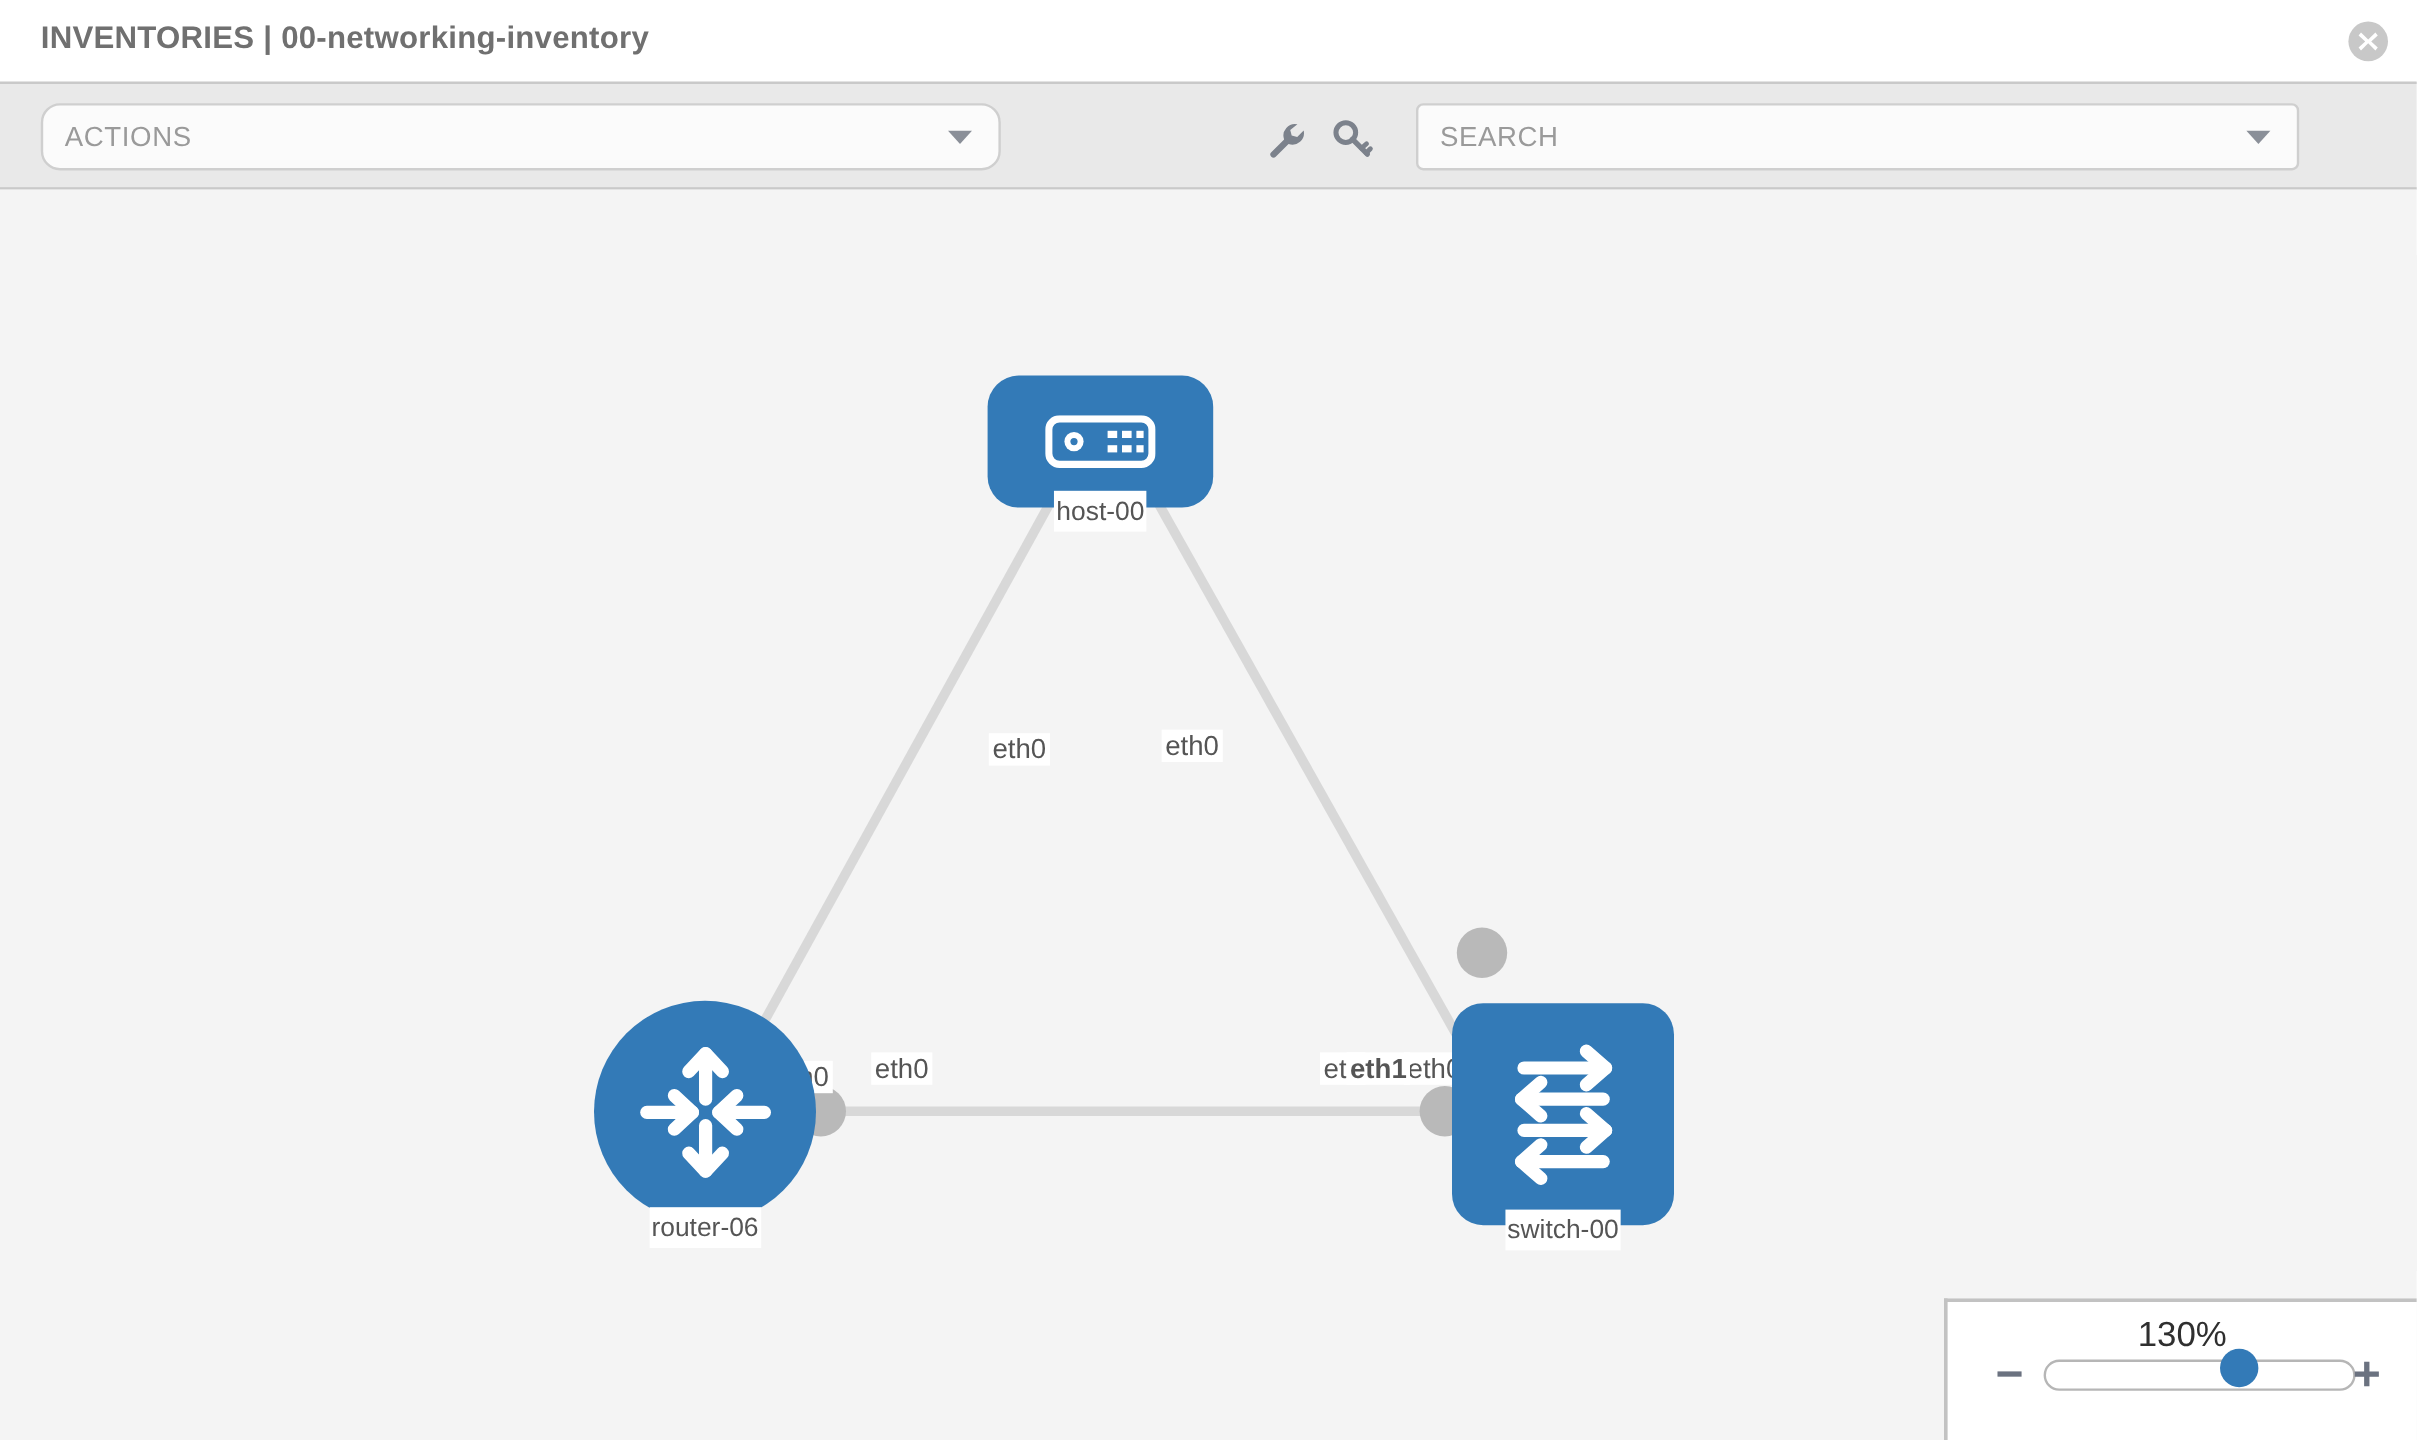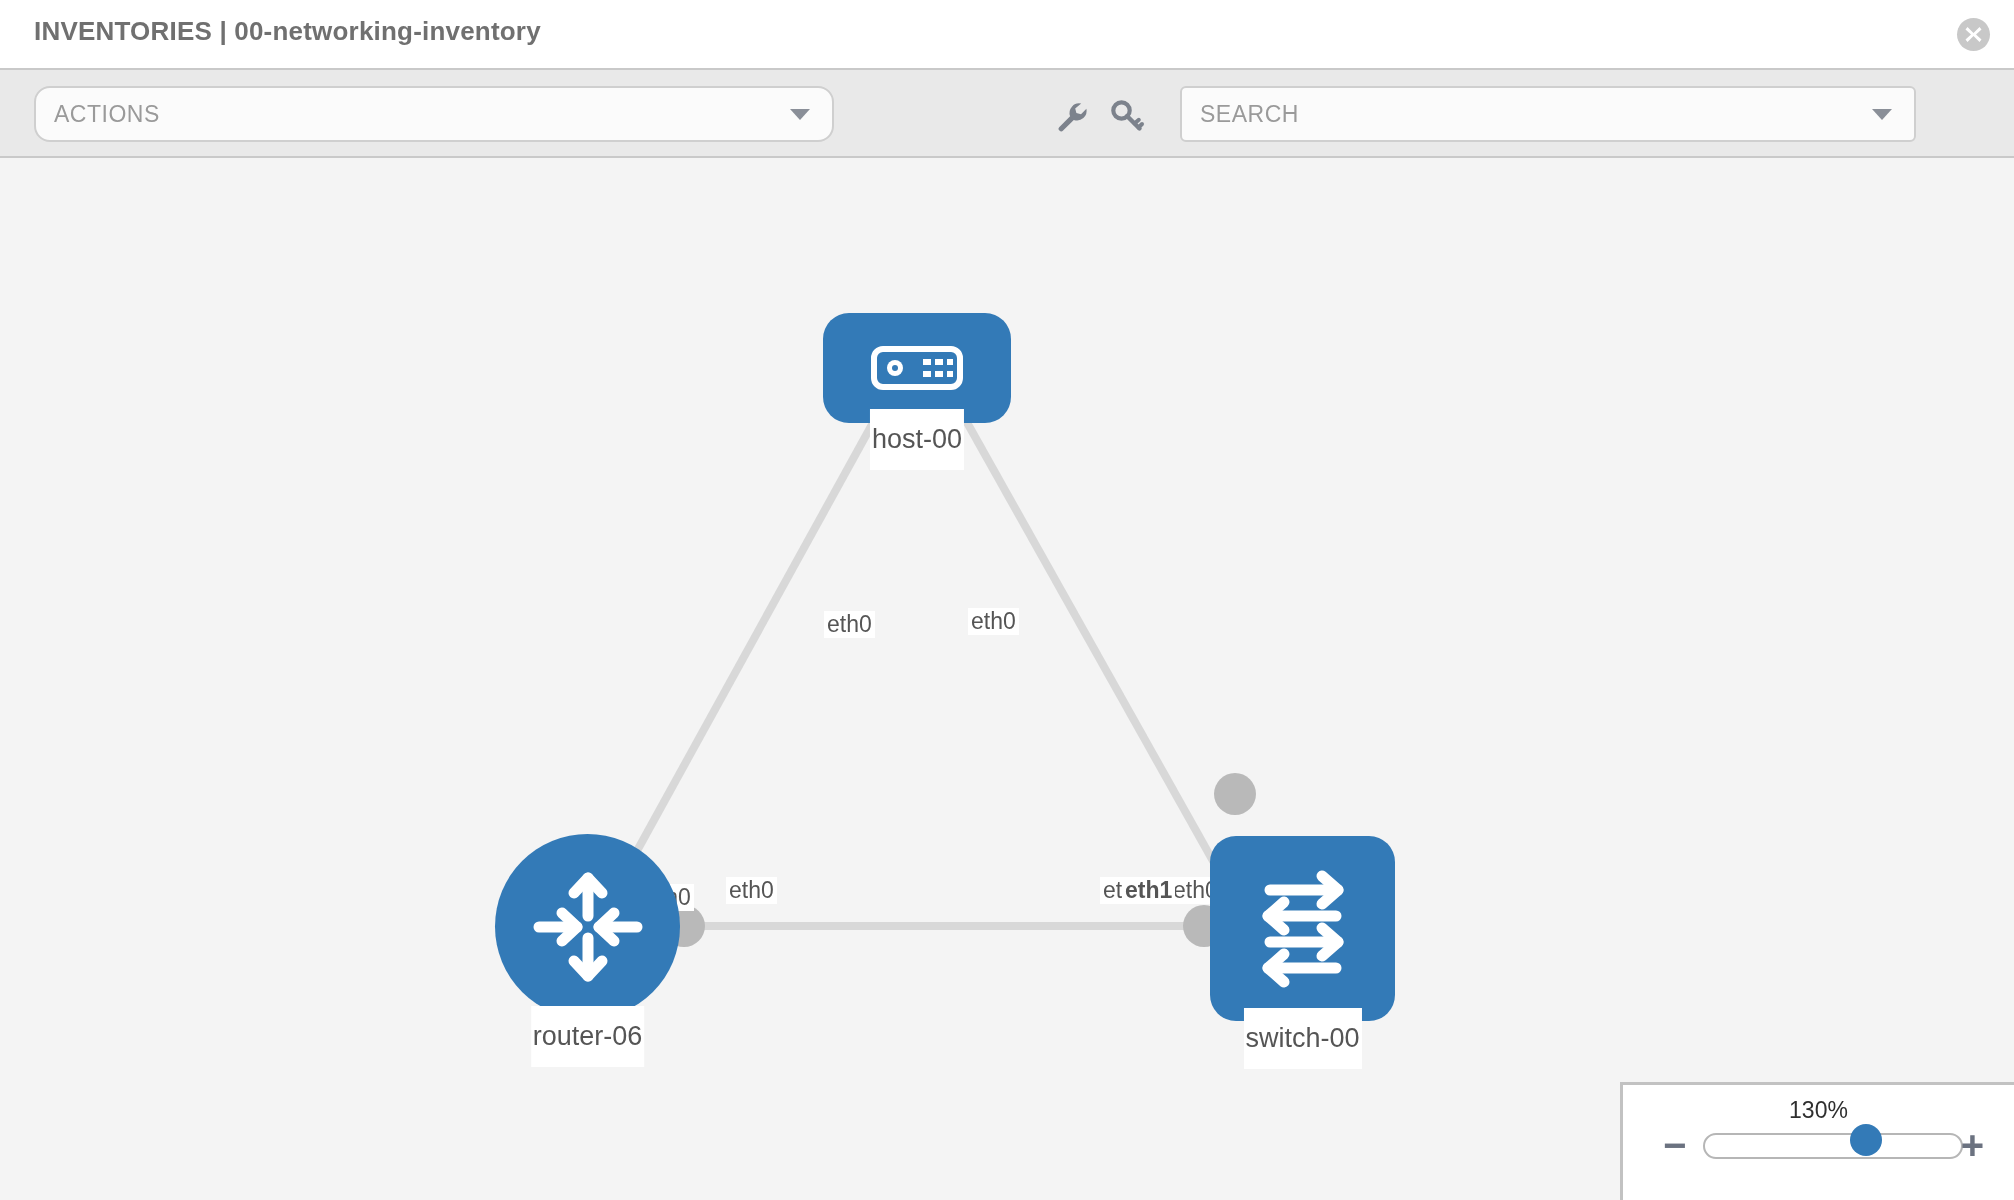--- a/index.html
+++ b/index.html
@@ -146,24 +146,24 @@
     background: #337ab7;
     display: flex;
     align-items: center;
     justify-content: center;
   }
   .node .node-label {
     position: absolute;
     left: 50%;
     transform: translateX(-50%);
     white-space: nowrap;
-    font-size: 27px;
+    font-size: 22px;
     color: #555555;
     background: #ffffff;
-    padding: 15px 2px;
+    padding: 4px 2px;
   }
 
   
   #node-host { left: 823px; top: 155px; width: 188px; height: 110px; }
   #node-host .glyph { width: 188px; height: 110px; border-radius: 26px; }
   #node-host .node-label { top: 96px; }
 
   
   #node-router { left: 495px; top: 676px; width: 185px; height: 185px; }
   #node-router .glyph { width: 185px; height: 185px; border-radius: 50%; }
@@ -201,21 +201,21 @@
     background: #ffffff;
     border-top: 3px solid #c2c2c2;
     border-left: 3px solid #c2c2c2;
   }
   .zoom-level {
     position: absolute;
     top: 12px;
     left: 0;
     width: 100%;
     text-align: center;
-    font-size: 23px;
+    font-size: 29px;
     color: #2f2f2f;
   }
   .zoom-minus, .zoom-plus {
     position: absolute;
     top: 46px;
     color: #6b7280;
     font-size: 40px;
     line-height: 28px;
     font-weight: bold;
     cursor: pointer;

